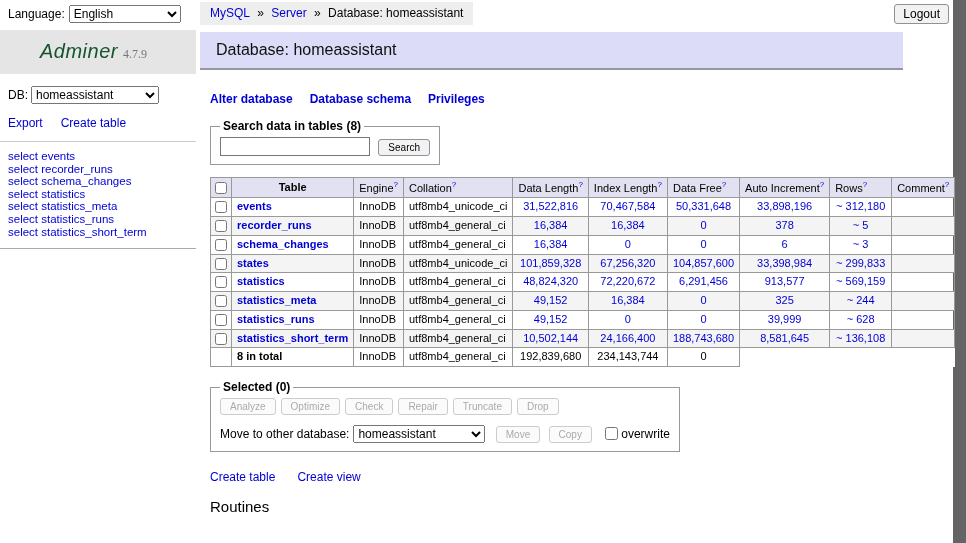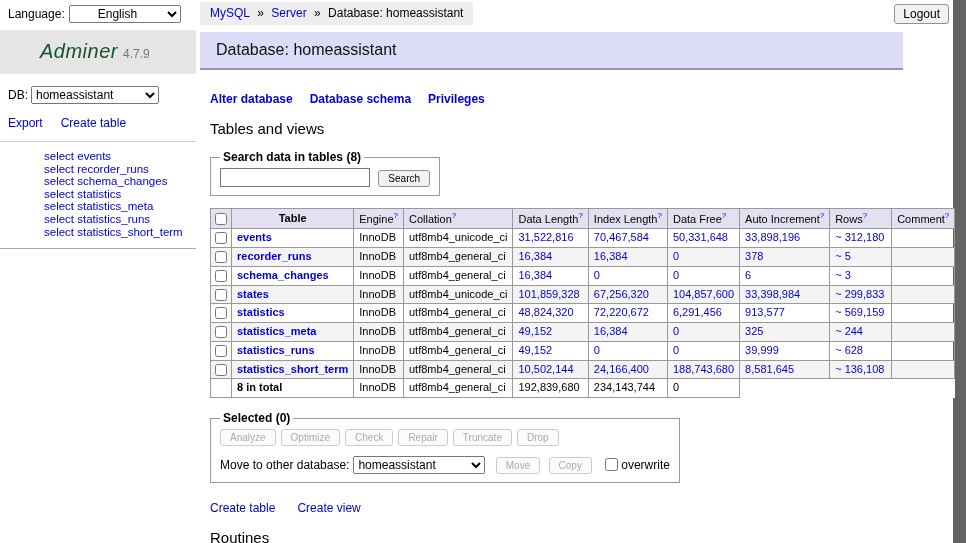--- a/index.html
+++ b/index.html
@@ -10,31 +10,31 @@
     font-family:"Liberation Sans", sans-serif; font-size:12px;
   }
   a { color:#0000d4; text-decoration:none; cursor:pointer; }
 
   
   .scrollbar { position:absolute; top:0; right:0; width:13px; height:543px; background:#646464; }
 
   
   #sidebar { position:absolute; left:0; top:0; width:196px; }
   .lang-row { padding:5px 8px 4px; }
-  .lang-row select { width:112px; font-size:12px; margin-left:4px;padding-left:24px; }
+  .lang-row select { width:112px; font-size:12px; margin-left:4px; }
   .banner { background:#e5e5e5; padding:10px 14px 11px; margin-top:3px; }
   .brand { font-style:italic; font-size:20px; color:#14532d; letter-spacing:0.5px;margin-left:26px; }
-  .version { font-size:12px; color:#777; margin-left:5px; }
+  .version { font-size:12px; color:#777; margin-left:5px;font-family:Liberation Serif, serif; }
   .db-row { padding:12px 8px 4px; }
   .db-row select { width:128px; font-size:12px; margin-left:3px; }
   .cmd-links { padding:8px 8px 2px; }
   .cmd-links div { margin-bottom:3px; }
   .cmd-links a { margin-right:18px; }
   .table-list { margin-top:6px; padding:8px 8px 10px; border-top:1px solid #ccc; border-bottom:1px solid #aaa; }
-  .table-list a { display:block; font-size:11.5px; line-height:12.6px;margin-left:36px; }
+  .table-list a { display:block; font-size:11.5px; line-height:12.6px; }
 
   
   .breadcrumb { display:inline-block; background:#eee; padding:4px 10px 5px; margin:2px 0 0; font-size:12px; }
   .breadcrumb .sep { color:#000; margin:0 4px; }
   .logout-btn {
     position:absolute; top:4px; right:17px;
     font-family:"Liberation Sans", sans-serif; font-size:12px;
     padding:2px 8px; background:#f2f2f2; border:1px solid #8f8f9d; border-radius:3px; cursor:pointer;
   }
 
@@ -56,21 +56,21 @@
   .btn:disabled { background:#fbfbfb; border:1px solid #ccc; color:#aaa; cursor:default; }
   .btn.first { margin-left:0; }
 
   
   table.db { border-collapse:collapse; margin:12px 0 0 10px; font-size:11px; }
   table.db th, table.db td { border:1px solid #999; padding:2px 5px; white-space:nowrap; line-height:1.25; }
   table.db thead th { background:#e1e1f2; font-weight:normal; text-align:left; }
   table.db thead th.table-col { font-weight:bold; text-align:center; min-width:120px; }
   table.db sup { color:#0000d4; font-size:8px; }
   table.db td.cb, table.db th.cb { text-align:center; padding:1px 3px; }
-  table.db td.num { text-align:left; color:#0000d4; min-width:62px; }
+  table.db td.num { text-align:center; color:#0000d4; min-width:62px; }
   table.db td.comment { min-width:48px; }
   table.db tr.even td { background:#f4f4f4; }
   table.db a.tname { font-weight:bold; }
   table.db tr.total td { background:#fff; }
   table.db tr.total td.num { color:#000; }
   table.db td.noborder { border:none; background:#fff !important; }
   table.db input[type=checkbox] { width:12px; height:12px; margin:1px; vertical-align:middle; }
 
   .move-row { margin-top:9px; }
   .move-row select { width:132px; font-size:12px; margin:0 2px 0 4px; }
@@ -111,21 +111,20 @@
 
 <button class="logout-btn">Logout</button>
 
 <div id="content">
   <div class="breadcrumb" id="breadcrumb"><a>MySQL</a><span class="sep"> » </span><a>Server</a><span class="sep"> » </span><span>Database: homeassistant</span></div>
 
   <h2 class="page-title">Database: homeassistant</h2>
 
   <div class="actions" id="actions"><a>Alter database</a><a>Database schema</a><a>Privileges</a></div>
 
-  <h3 class="section">Tables and views</h3>
 
   <fieldset>
     <legend>Search data in tables (8)</legend>
     <input type="text" class="search-input" value="" style="">
     <button class="btn">Search</button>
   </fieldset>
 
   <table class="db">
     <thead>
         <tr id="table-head-row">

